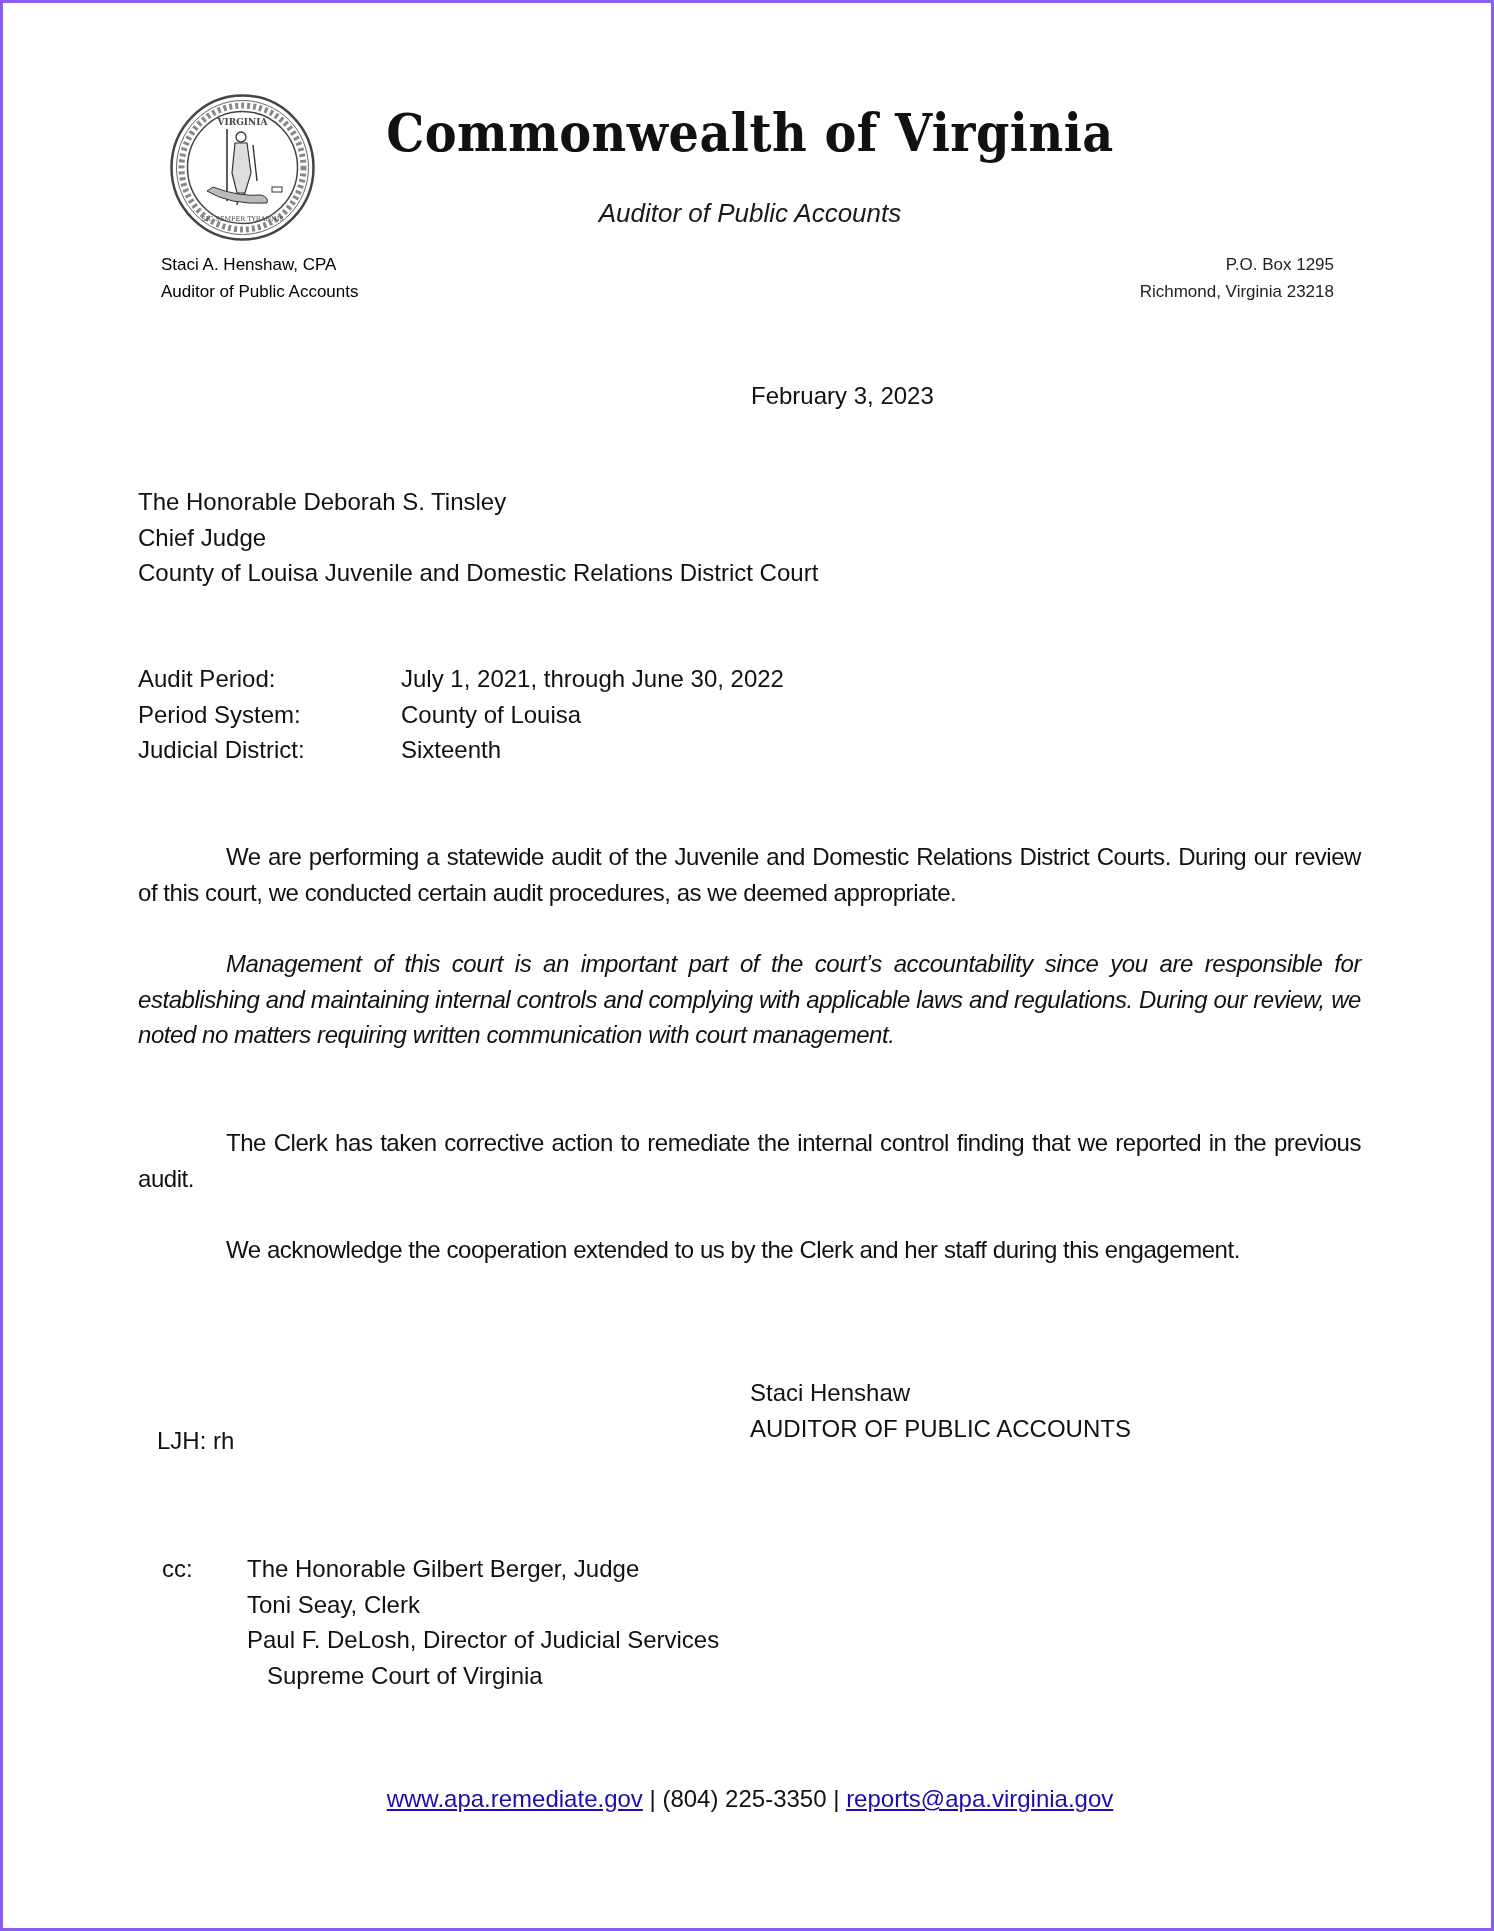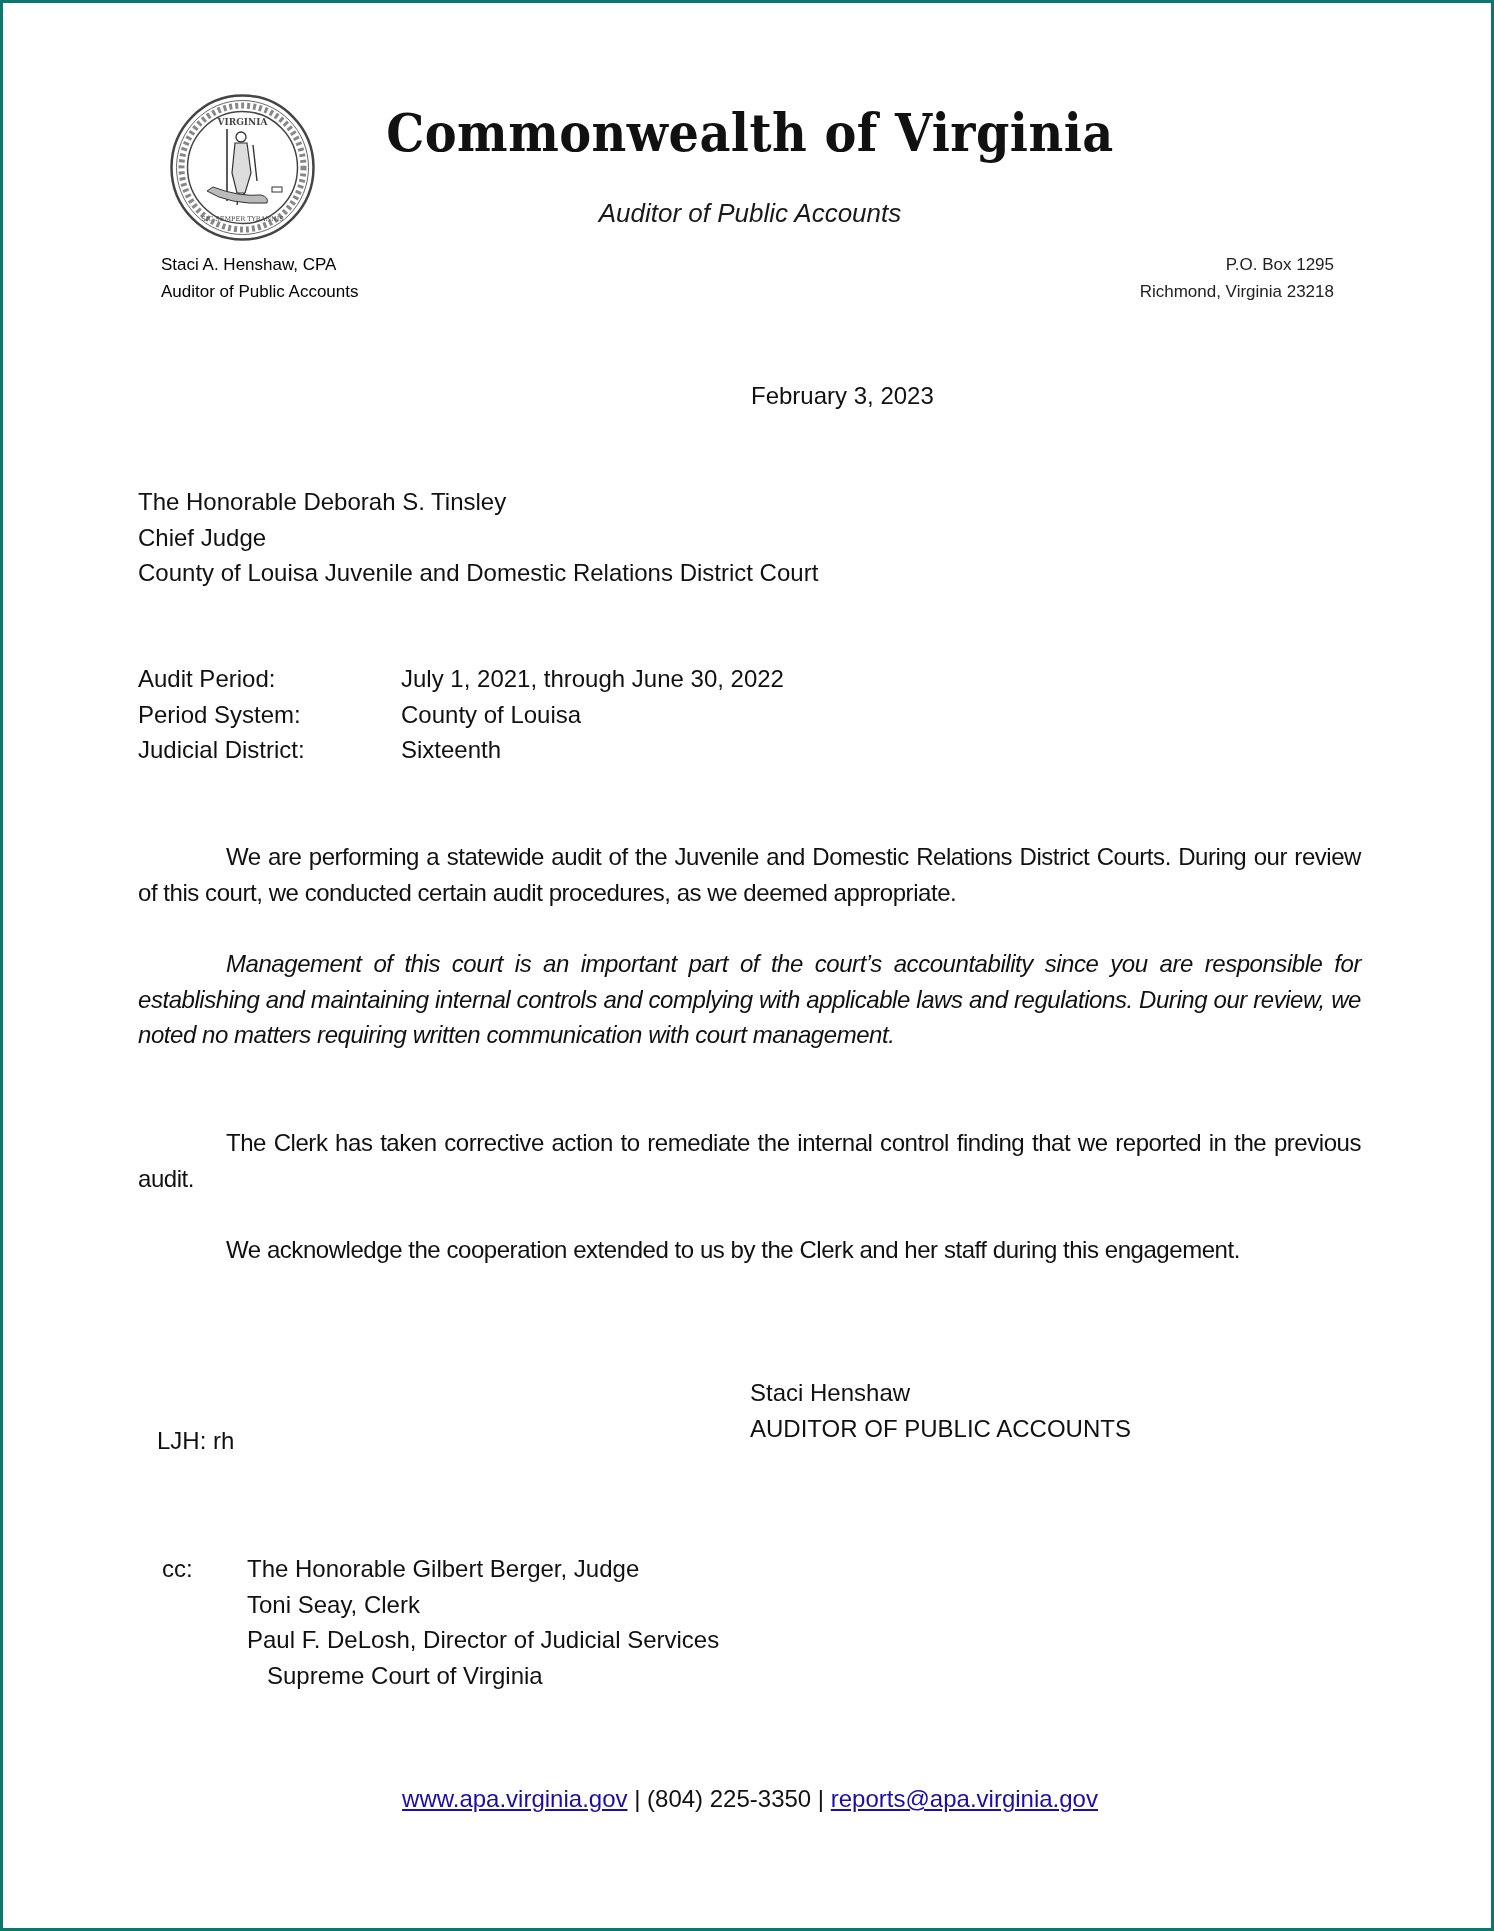--- a/index.html
+++ b/index.html
@@ -1,20 +1,20 @@
 <!DOCTYPE html>
 <html><head>
 <meta charset="utf-8">
 <style>
   html, body { margin: 0; padding: 0; background: #ffffff; }
   body { width: 1494px; height: 1931px; position: relative; overflow: hidden; }
   .page {
     position: absolute; left: 0; top: 0;
     width: 1494px; height: 1931px; box-sizing: border-box;
-    border: 3px solid #0f766e; background: #ffffff;
+    border: 3px solid #8b5cf6; background: #ffffff;
     font-family: "Liberation Sans", "DejaVu Sans", sans-serif;
     color: #111111;
   }
   .abs { position: absolute; }
   .seal { left: 166px; top: 90px; width: 147px; height: 149px; }
   .title {
     left: 300px; width: 894px; top: 100px; text-align: center;
     font-family: "DejaVu Serif", "Liberation Serif", serif;
     font-weight: bold; font-size: 52px; letter-spacing: 0.5px; line-height: 60px;
     transform: scaleX(0.92); transform-origin: center;
@@ -128,16 +128,16 @@
     <div class="line cc-label">cc:</div>
     <div class="cc-list">
       <div class="line">The Honorable Gilbert Berger, Judge</div>
       <div class="line">Toni Seay, Clerk</div>
       <div class="line">Paul F. DeLosh, Director of Judicial Services</div>
       <div class="line cc-indent">Supreme Court of Virginia</div>
     </div>
   </div>
 
   <div class="abs footer">
-    <a href="#">www.apa.virginia.gov</a><span class="sep"> | </span><span>(804) 225-3350</span><span class="sep"> | </span><a href="#">reports@apa.virginia.gov</a>
+    <a href="#">www.apa.remediate.gov</a><span class="sep"> | </span><span>(804) 225-3350</span><span class="sep"> | </span><a href="#">reports@apa.virginia.gov</a>
   </div>
 
 </div>
 
 </body></html>

